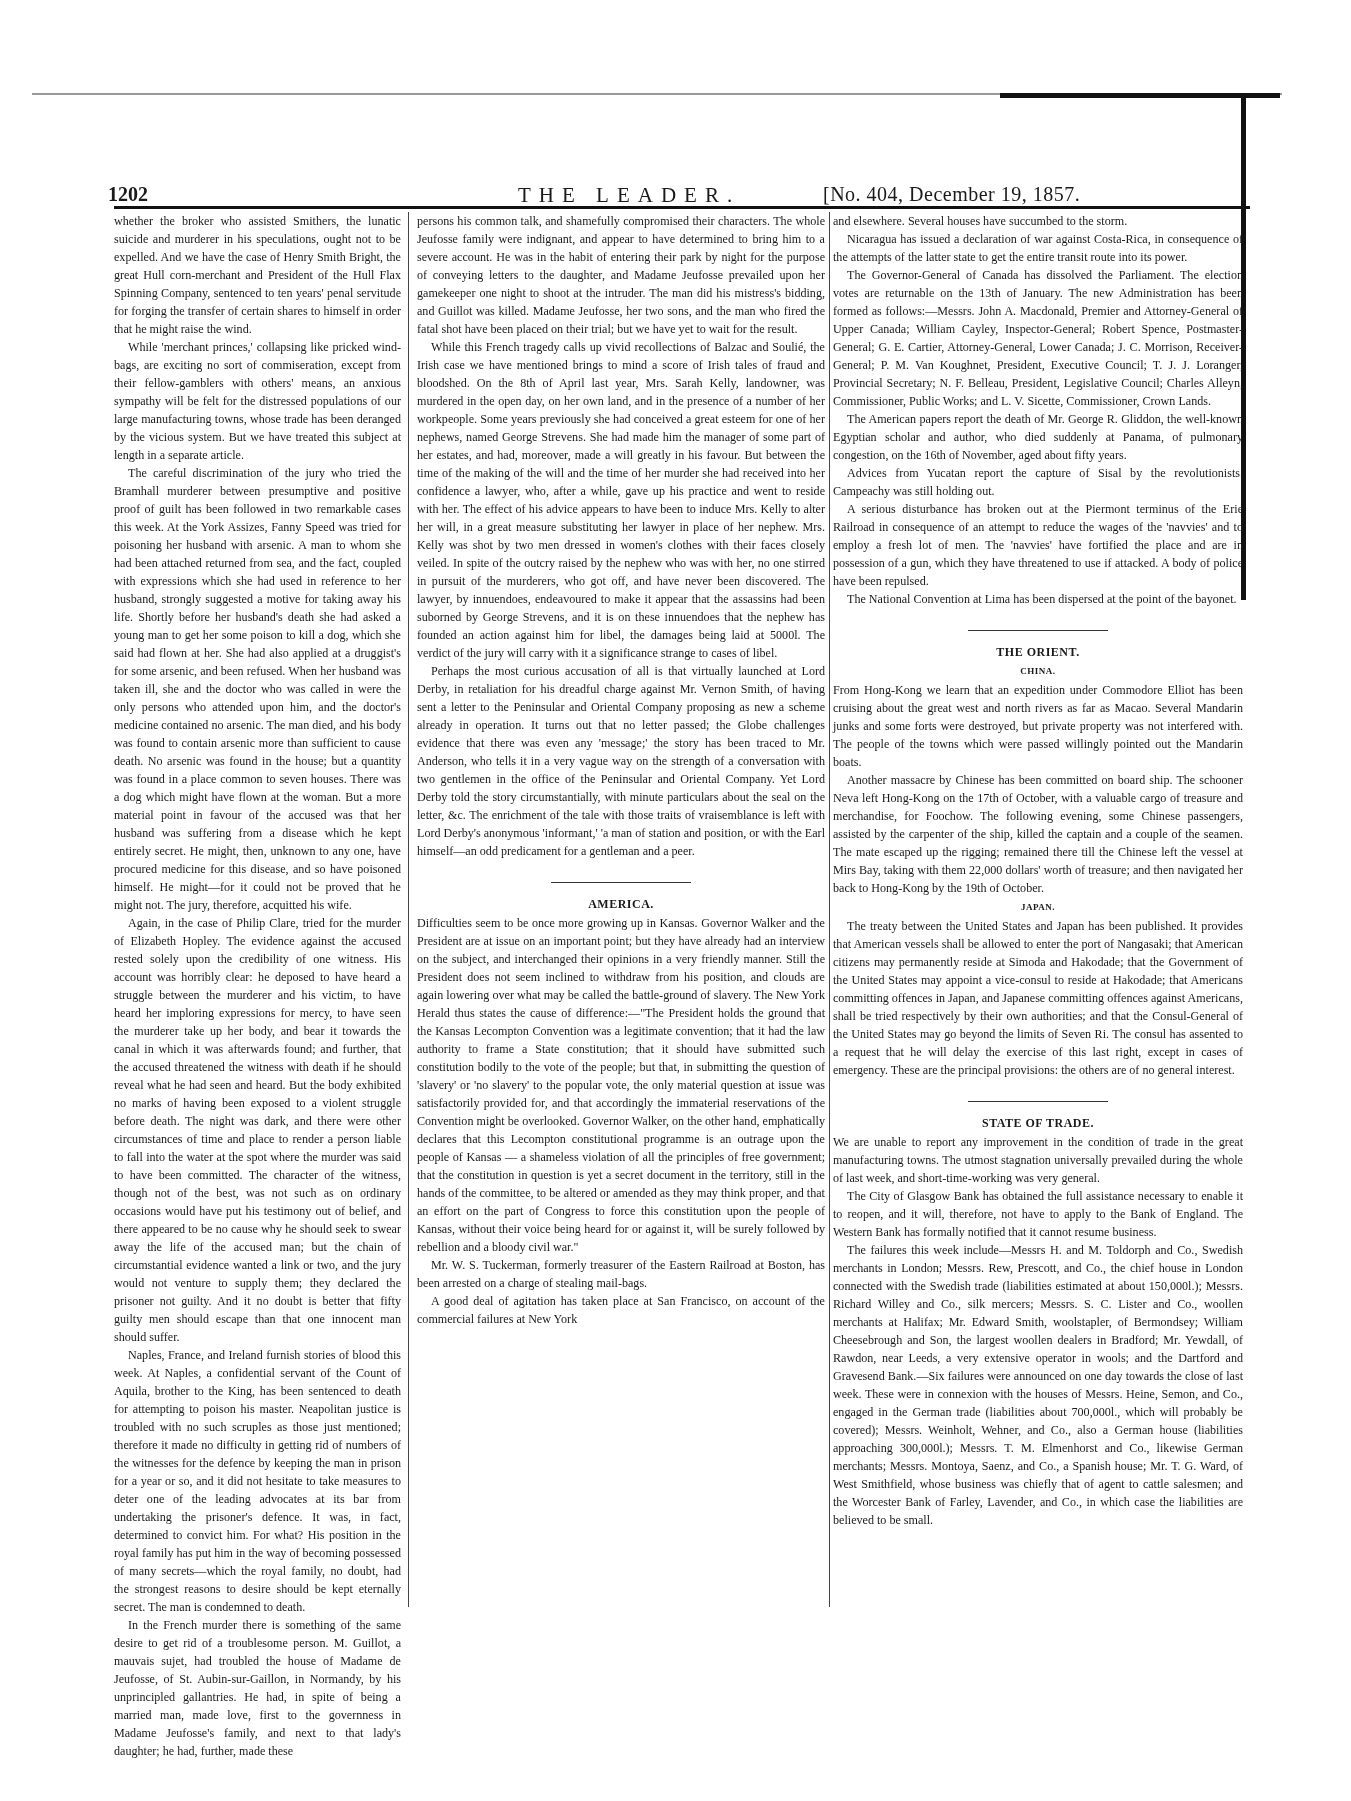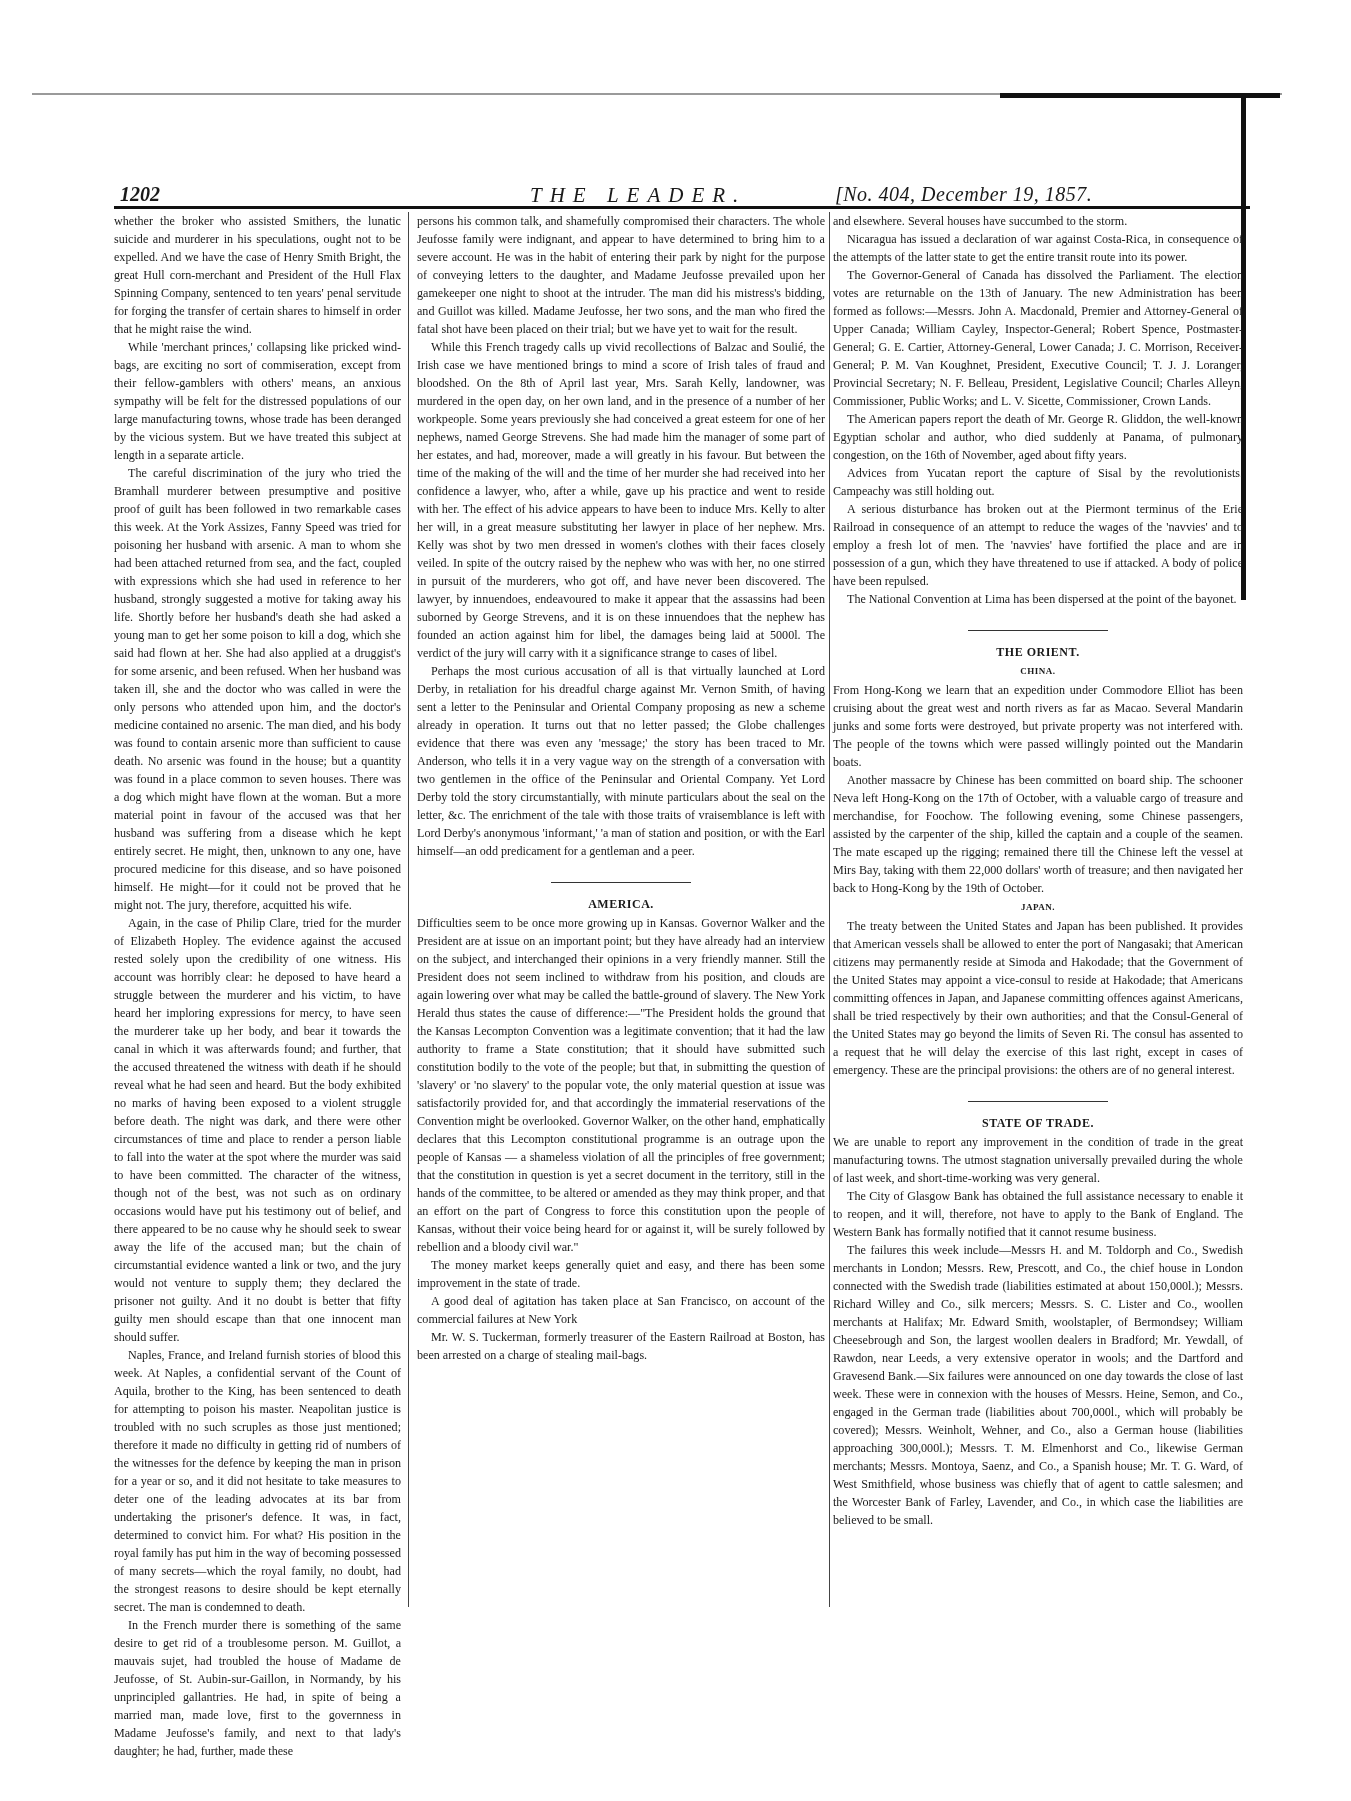--- a/index.html
+++ b/index.html
@@ -1,20 +1,20 @@
 <!DOCTYPE html>
 <html><head>
 <meta charset="utf-8">
 <style>
   html, body { margin: 0; padding: 0; background: #ffffff; }
   body { width: 1351px; height: 1801px; position: relative; overflow: hidden; font-family: "Liberation Serif", "DejaVu Serif", serif; color: #1a1a1a; }
   .topline { position: absolute; left: 32px; top: 93px; width: 1250px; height: 2px; background: #9a9a9a; }
   .topline-right { position: absolute; left: 1000px; top: 93px; width: 280px; height: 5px; background: #111; }
   .right-bar { position: absolute; left: 1241px; top: 95px; width: 5px; height: 505px; background: #111; }
-  .masthead { position: absolute; left: 120px; top: 183px; width: 1136px; height: 26px; font-style: italic; }
+  .masthead { position: absolute; left: 108px; top: 183px; width: 1136px; height: 26px; }
   .masthead .pageno { position: absolute; left: 0; top: 0; font-weight: bold; font-size: 20px; letter-spacing: 0; }
   .masthead .title { position: absolute; left: 410px; top: 0; font-size: 21px; letter-spacing: 8px; }
   .masthead .issue { position: absolute; left: 715px; top: 0; font-size: 20px; letter-spacing: 0.5px; text-align: right; }
   .mast-rule { position: absolute; left: 114px; top: 206px; width: 1136px; height: 3px; background: #111; }
   .col { position: absolute; top: 212px; font-size: 12.1px; line-height: 18px; text-align: justify; hyphens: auto; }
   .col p { margin: 0; text-indent: 14px; }
   .col p.noindent { text-indent: 0; }
   .col1 { left: 114px; width: 287px; }
   .col2 { left: 417px; width: 408px; }
   .col3 { left: 833px; width: 410px; }
@@ -52,23 +52,22 @@
 </article>
 
 <article class="col col2">
   <p class="noindent">persons his common talk, and shamefully compromised their characters. The whole Jeufosse family were indignant, and appear to have determined to bring him to a severe account. He was in the habit of entering their park by night for the purpose of conveying letters to the daughter, and Madame Jeufosse prevailed upon her gamekeeper one night to shoot at the intruder. The man did his mistress's bidding, and Guillot was killed. Madame Jeufosse, her two sons, and the man who fired the fatal shot have been placed on their trial; but we have yet to wait for the result.</p>
   <p>While this French tragedy calls up vivid recollections of Balzac and Soulié, the Irish case we have mentioned brings to mind a score of Irish tales of fraud and bloodshed. On the 8th of April last year, Mrs. Sarah Kelly, landowner, was murdered in the open day, on her own land, and in the presence of a number of her workpeople. Some years previously she had conceived a great esteem for one of her nephews, named George Strevens. She had made him the manager of some part of her estates, and had, moreover, made a will greatly in his favour. But between the time of the making of the will and the time of her murder she had received into her confidence a lawyer, who, after a while, gave up his practice and went to reside with her. The effect of his advice appears to have been to induce Mrs. Kelly to alter her will, in a great measure substituting her lawyer in place of her nephew. Mrs. Kelly was shot by two men dressed in women's clothes with their faces closely veiled. In spite of the outcry raised by the nephew who was with her, no one stirred in pursuit of the murderers, who got off, and have never been discovered. The lawyer, by innuendoes, endeavoured to make it appear that the assassins had been suborned by George Strevens, and it is on these innuendoes that the nephew has founded an action against him for libel, the damages being laid at 5000l. The verdict of the jury will carry with it a significance strange to cases of libel.</p>
   <p>Perhaps the most curious accusation of all is that virtually launched at Lord Derby, in retaliation for his dreadful charge against Mr. Vernon Smith, of having sent a letter to the Peninsular and Oriental Company proposing as new a scheme already in operation. It turns out that no letter passed; the Globe challenges evidence that there was even any 'message;' the story has been traced to Mr. Anderson, who tells it in a very vague way on the strength of a conversation with two gentlemen in the office of the Peninsular and Oriental Company. Yet Lord Derby told the story circumstantially, with minute particulars about the seal on the letter, &amp;c. The enrichment of the tale with those traits of vraisemblance is left with Lord Derby's anonymous 'informant,' 'a man of station and position, or with the Earl himself—an odd predicament for a gentleman and a peer.</p>
   <div class="sect-rule"></div>
   <section>
     <h2 class="sect-head">AMERICA.</h2>
     <p class="noindent">Difficulties seem to be once more growing up in Kansas. Governor Walker and the President are at issue on an important point; but they have already had an interview on the subject, and interchanged their opinions in a very friendly manner. Still the President does not seem inclined to withdraw from his position, and clouds are again lowering over what may be called the battle-ground of slavery. The New York Herald thus states the cause of difference:—"The President holds the ground that the Kansas Lecompton Convention was a legitimate convention; that it had the law authority to frame a State constitution; that it should have submitted such constitution bodily to the vote of the people; but that, in submitting the question of 'slavery' or 'no slavery' to the popular vote, the only material question at issue was satisfactorily provided for, and that accordingly the immaterial reservations of the Convention might be overlooked. Governor Walker, on the other hand, emphatically declares that this Lecompton constitutional programme is an outrage upon the people of Kansas — a shameless violation of all the principles of free government; that the constitution in question is yet a secret document in the territory, still in the hands of the committee, to be altered or amended as they may think proper, and that an effort on the part of Congress to force this constitution upon the people of Kansas, without their voice being heard for or against it, will be surely followed by rebellion and a bloody civil war."</p>
-    <p>The money market keeps generally quiet and easy, and there has been some improvement in the state of trade.</p>
+    <p>Mr. W. S. Tuckerman, formerly treasurer of the Eastern Railroad at Boston, has been arrested on a charge of stealing mail-bags.</p>
     <p>A good deal of agitation has taken place at San Francisco, on account of the commercial failures at New York</p>
-    <p>Mr. W. S. Tuckerman, formerly treasurer of the Eastern Railroad at Boston, has been arrested on a charge of stealing mail-bags.</p>
   </section>
 </article>
 
 <article class="col col3">
   <p class="noindent">and elsewhere. Several houses have succumbed to the storm.</p>
   <p>Nicaragua has issued a declaration of war against Costa-Rica, in consequence of the attempts of the latter state to get the entire transit route into its power.</p>
   <p>The Governor-General of Canada has dissolved the Parliament. The election votes are returnable on the 13th of January. The new Administration has been formed as follows:—Messrs. John A. Macdonald, Premier and Attorney-General of Upper Canada; William Cayley, Inspector-General; Robert Spence, Postmaster-General; G. E. Cartier, Attorney-General, Lower Canada; J. C. Morrison, Receiver-General; P. M. Van Koughnet, President, Executive Council; T. J. J. Loranger, Provincial Secretary; N. F. Belleau, President, Legislative Council; Charles Alleyn, Commissioner, Public Works; and L. V. Sicette, Commissioner, Crown Lands.</p>
   <p>The American papers report the death of Mr. George R. Gliddon, the well-known Egyptian scholar and author, who died suddenly at Panama, of pulmonary congestion, on the 16th of November, aged about fifty years.</p>
   <p>Advices from Yucatan report the capture of Sisal by the revolutionists. Campeachy was still holding out.</p>
   <p>A serious disturbance has broken out at the Piermont terminus of the Erie Railroad in consequence of an attempt to reduce the wages of the 'navvies' and to employ a fresh lot of men. The 'navvies' have fortified the place and are in possession of a gun, which they have threatened to use if attacked. A body of police have been repulsed.</p>

